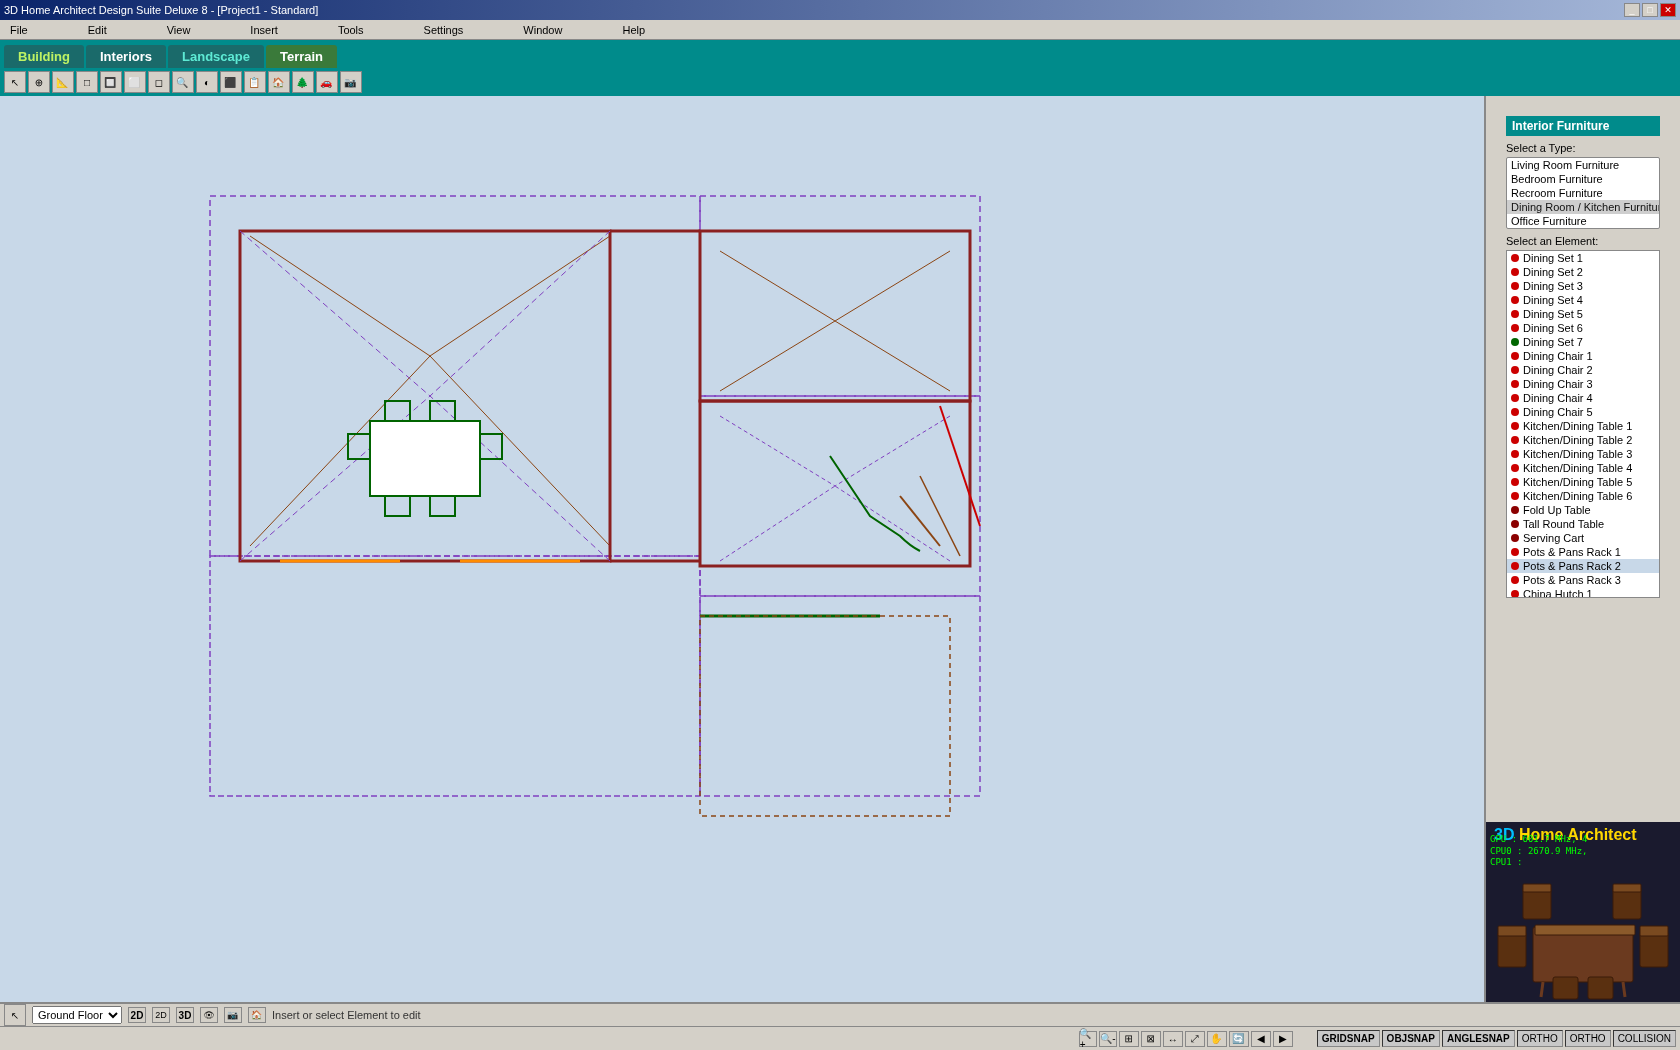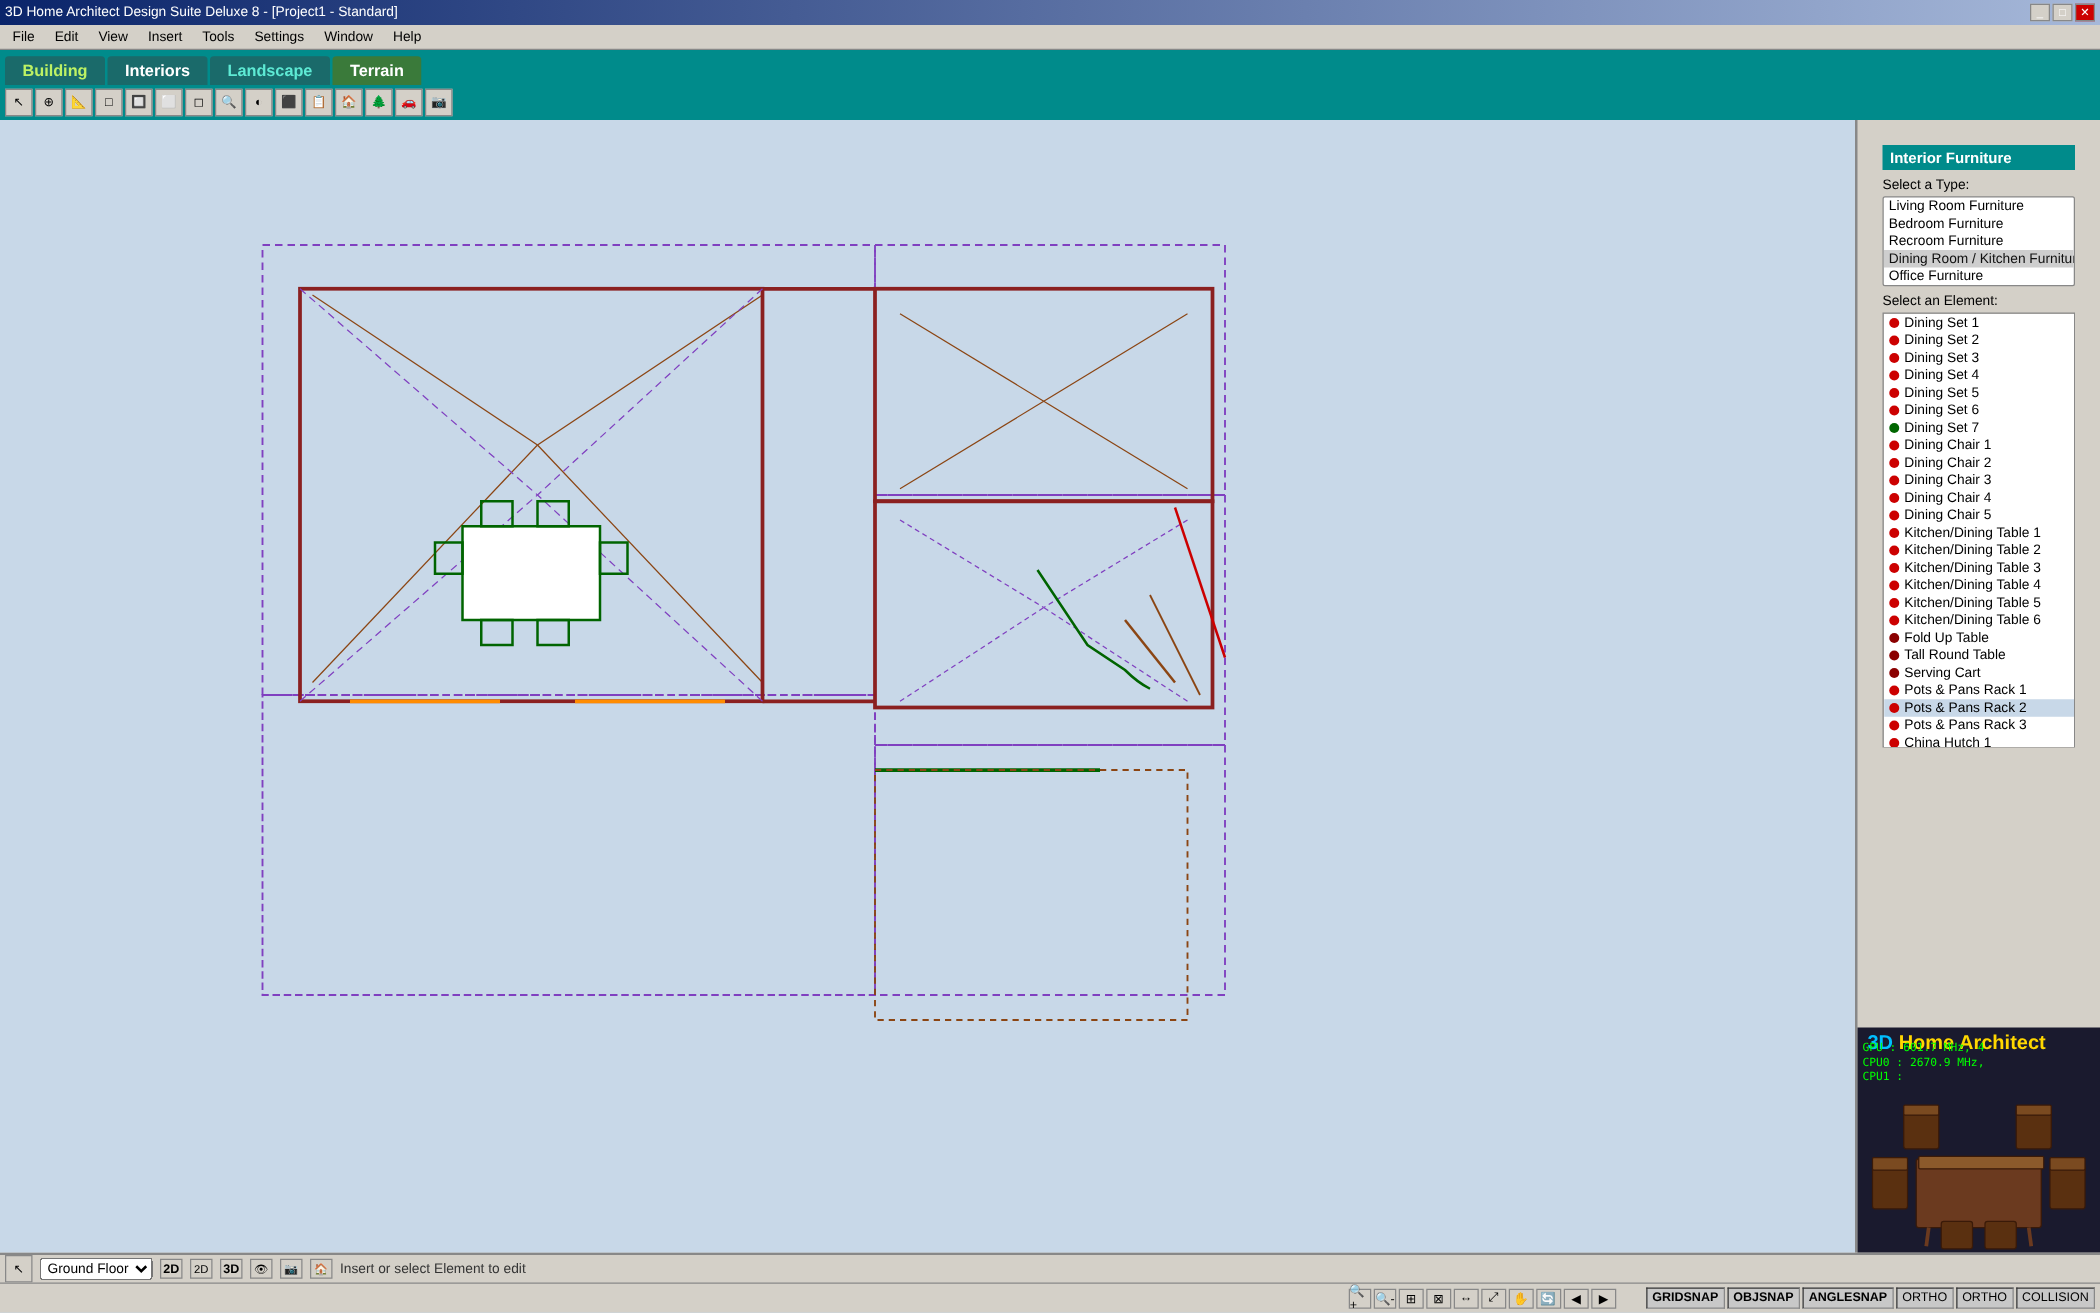--- a/index.html
+++ b/index.html
@@ -30,20 +30,21 @@
     }
 
     
     #menu-bar {
       height: 20px;
       background: #d4d0c8;
       display: flex;
       align-items: center;
       padding: 0 2px;
       border-bottom: 1px solid #888;
+      gap: 44px;
     }
     .menu-item {
       padding: 2px 8px;
       font-size: 11px;
       cursor: pointer;
     }
 
     
     #mode-tabs {
       height: 28px;

